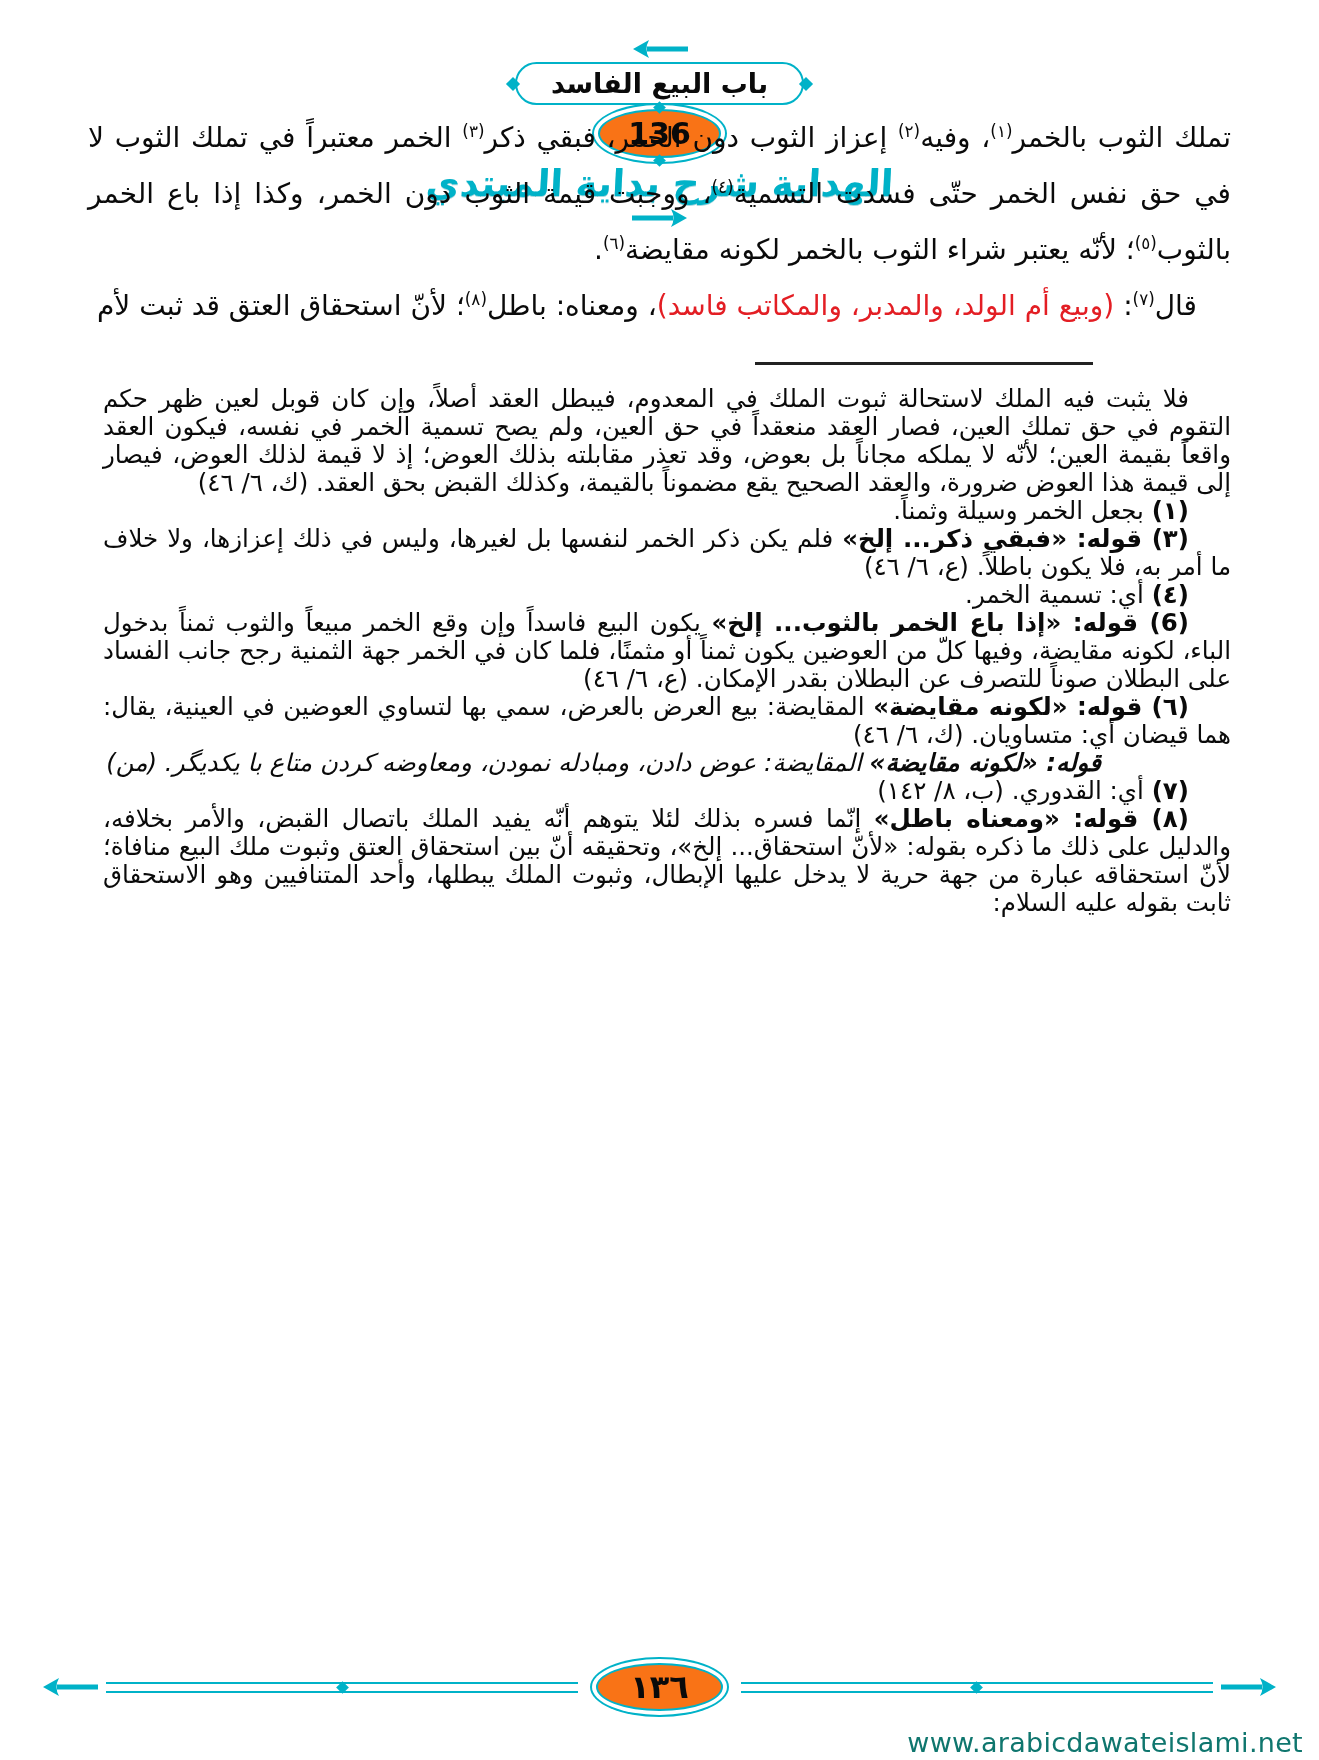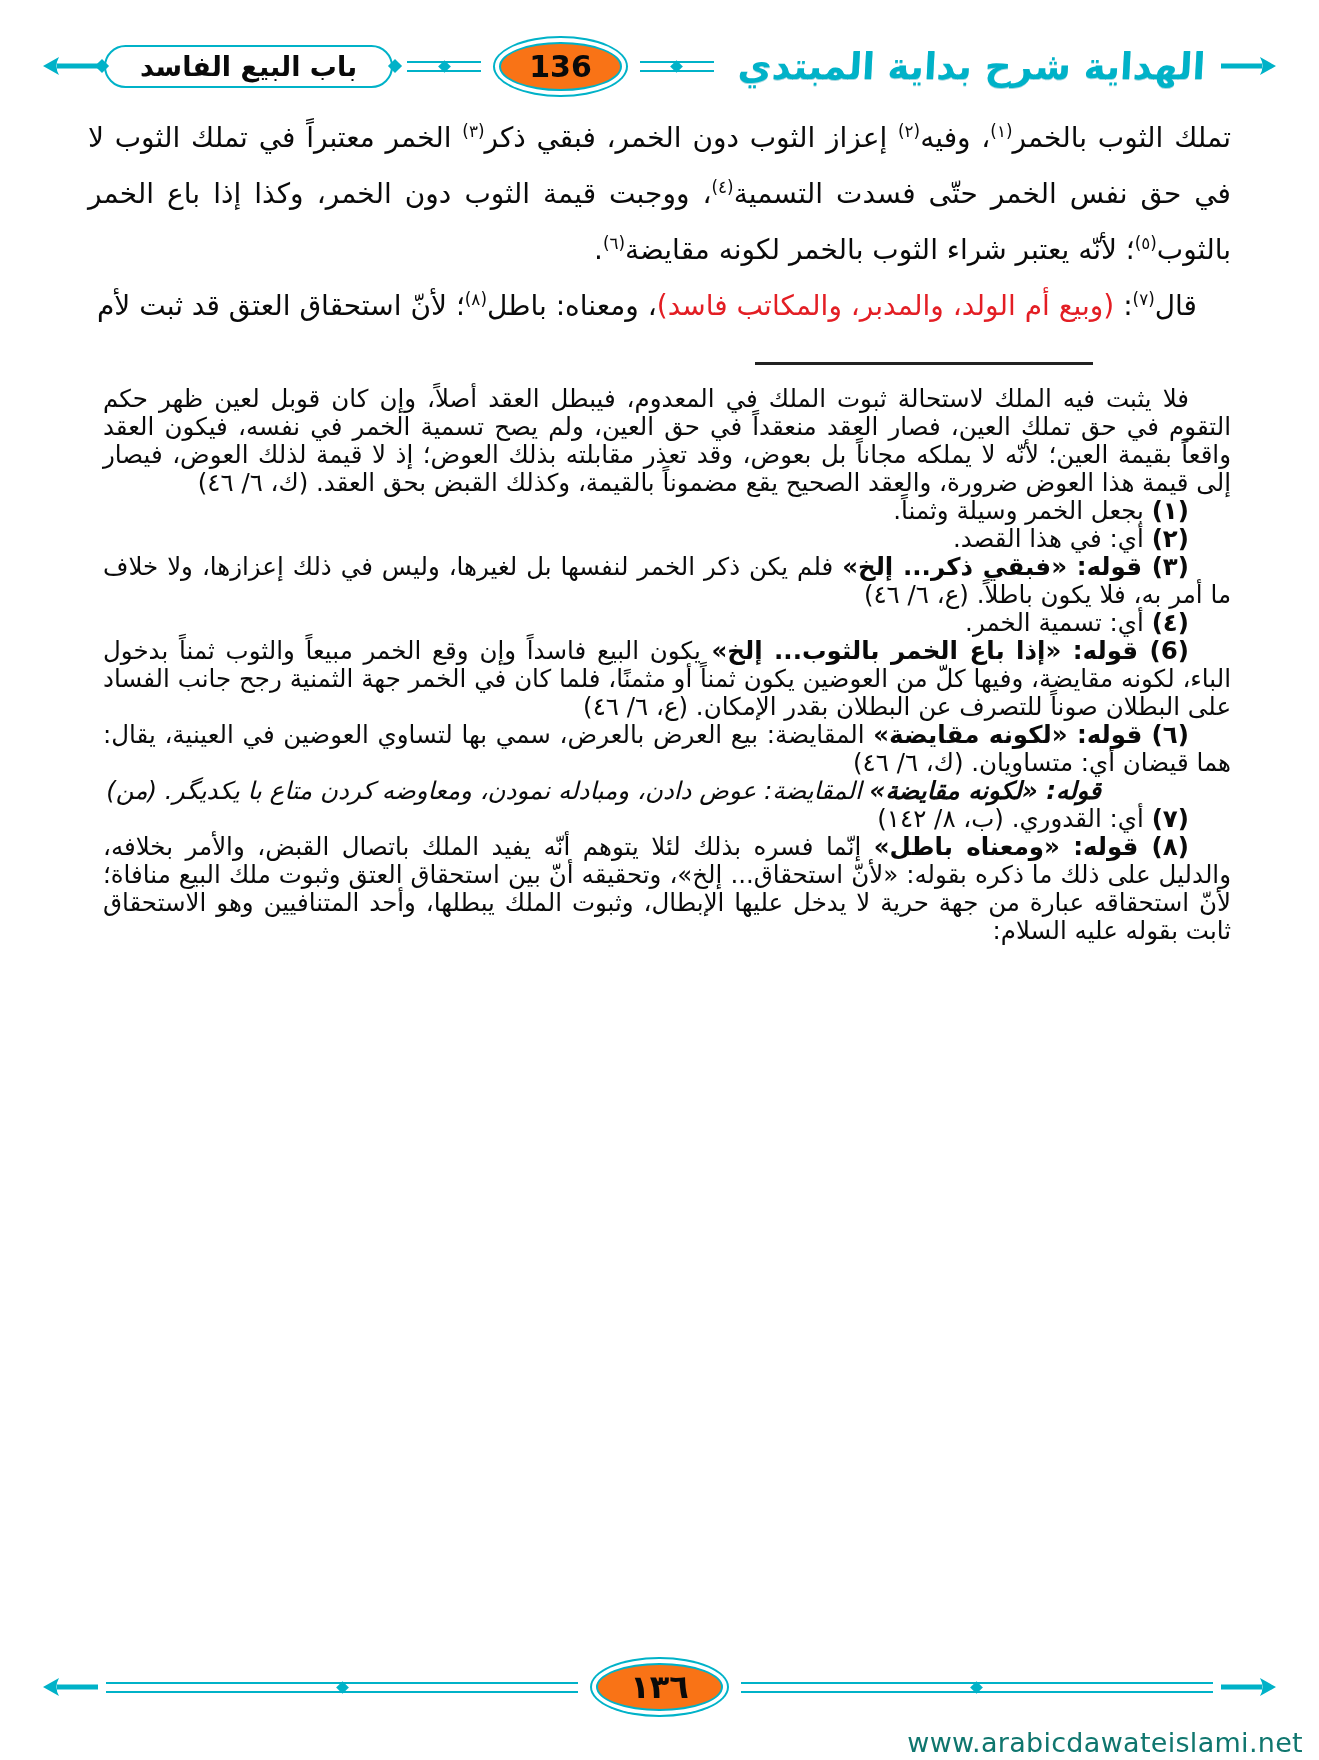--- a/index.html
+++ b/index.html
@@ -18,21 +18,21 @@
     direction:rtl;
     overflow:hidden;
     color:var(--ink);
   }
   
   .band{
     position:absolute;left:42px;right:42px;
     display:flex;align-items:center;
     direction:ltr;
   }
-  .band.top{top:36px;height:60px;}
+  .band.top{top:36px;height:60px;flex-direction:column;}
   .band.bottom{bottom:50px;height:46px;}
   .orn-line{
     flex:1 1 auto;
     height:11px;
     border-top:2.5px solid var(--teal);
     border-bottom:2.5px solid var(--teal);
     margin:0 8px;
     position:relative;
   }
   .orn-line::after{
@@ -152,21 +152,20 @@
 
   <main class="content">
     <div id="body-text">
         <p class="body-para">تملك الثوب بالخمر<sup>(١)</sup>، وفيه<sup>(٢)</sup> إعزاز الثوب دون الخمر، فبقي ذكر<sup>(٣)</sup> الخمر معتبراً في تملك الثوب لا في حق نفس الخمر حتّى فسدت التسمية<sup>(٤)</sup>، ووجبت قيمة الثوب دون الخمر، وكذا إذا باع الخمر بالثوب<sup>(٥)</sup>؛ لأنّه يعتبر شراء الثوب بالخمر لكونه مقايضة<sup>(٦)</sup>.</p>
         <p class="body-para indent">قال<sup>(٧)</sup>: <span class="red">(وبيع أم الولد، والمدبر، والمكاتب فاسد)</span>، ومعناه: باطل<sup>(٨)</sup>؛ لأنّ استحقاق العتق قد ثبت لأم</p>
       </div>
     <div class="footnote-sep"></div>
     <div id="footnotes">
         <p class="footnote">فلا يثبت فيه الملك لاستحالة ثبوت الملك في المعدوم، فيبطل العقد أصلاً، وإن كان قوبل لعين ظهر حكم التقوم في حق تملك العين، فصار العقد منعقداً في حق العين، ولم يصح تسمية الخمر في نفسه، فيكون العقد واقعاً بقيمة العين؛ لأنّه لا يملكه مجاناً بل بعوض، وقد تعذر مقابلته بذلك العوض؛ إذ لا قيمة لذلك العوض، فيصار إلى قيمة هذا العوض ضرورة، والعقد الصحيح يقع مضموناً بالقيمة، وكذلك القبض بحق العقد. (ك، ٦/ ٤٦)</p>
         <p class="footnote"><b>(١)</b> بجعل الخمر وسيلة وثمناً.</p>
-        <p class="footnote"><b>(٢)</b> أي: في هذا القصد.</p>
         <p class="footnote"><b>(٣) قوله: «فبقي ذكر... إلخ»</b> فلم يكن ذكر الخمر لنفسها بل لغيرها، وليس في ذلك إعزازها، ولا خلاف ما أمر به، فلا يكون باطلاً. (ع، ٦/ ٤٦)</p>
         <p class="footnote"><b>(٤)</b> أي: تسمية الخمر.</p>
         <p class="footnote"><b>(6) قوله: «إذا باع الخمر بالثوب... إلخ»</b> يكون البيع فاسداً وإن وقع الخمر مبيعاً والثوب ثمناً بدخول الباء، لكونه مقايضة، وفيها كلّ من العوضين يكون ثمناً أو مثمنًا، فلما كان في الخمر جهة الثمنية رجح جانب الفساد على البطلان صوناً للتصرف عن البطلان بقدر الإمكان. (ع، ٦/ ٤٦)</p>
         <p class="footnote"><b>(٦) قوله: «لكونه مقايضة»</b> المقايضة: بيع العرض بالعرض، سمي بها لتساوي العوضين في العينية، يقال: هما قيضان أي: متساويان. (ك، ٦/ ٤٦)</p>
         <p class="footnote persian"><b>قوله: «لكونه مقايضة»</b> المقايضة: عوض دادن، ومبادله نمودن، ومعاوضه كردن متاع با يكديگر. (من)</p>
         <p class="footnote"><b>(٧)</b> أي: القدوري. (ب، ٨/ ١٤٢)</p>
         <p class="footnote"><b>(٨) قوله: «ومعناه باطل»</b> إنّما فسره بذلك لئلا يتوهم أنّه يفيد الملك باتصال القبض، والأمر بخلافه، والدليل على ذلك ما ذكره بقوله: «لأنّ استحقاق... إلخ»، وتحقيقه أنّ بين استحقاق العتق وثبوت ملك البيع منافاة؛ لأنّ استحقاقه عبارة من جهة حرية لا يدخل عليها الإبطال، وثبوت الملك يبطلها، وأحد المتنافيين وهو الاستحقاق ثابت بقوله عليه السلام:</p>
       </div>
   </main>
 

